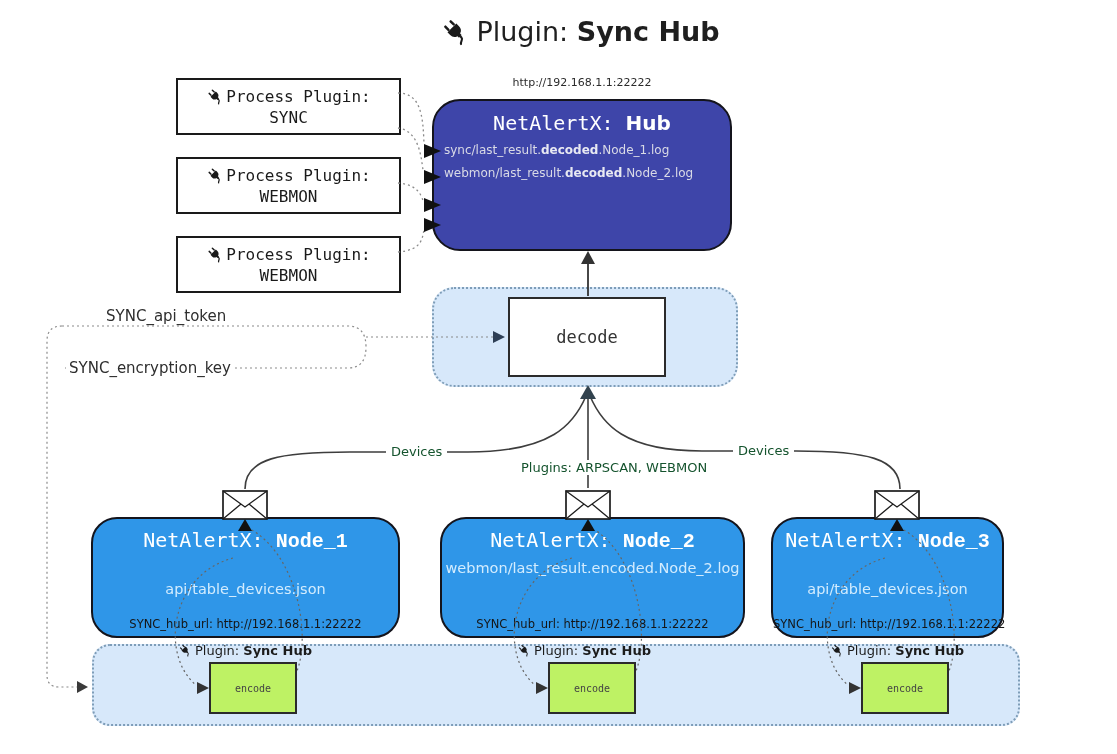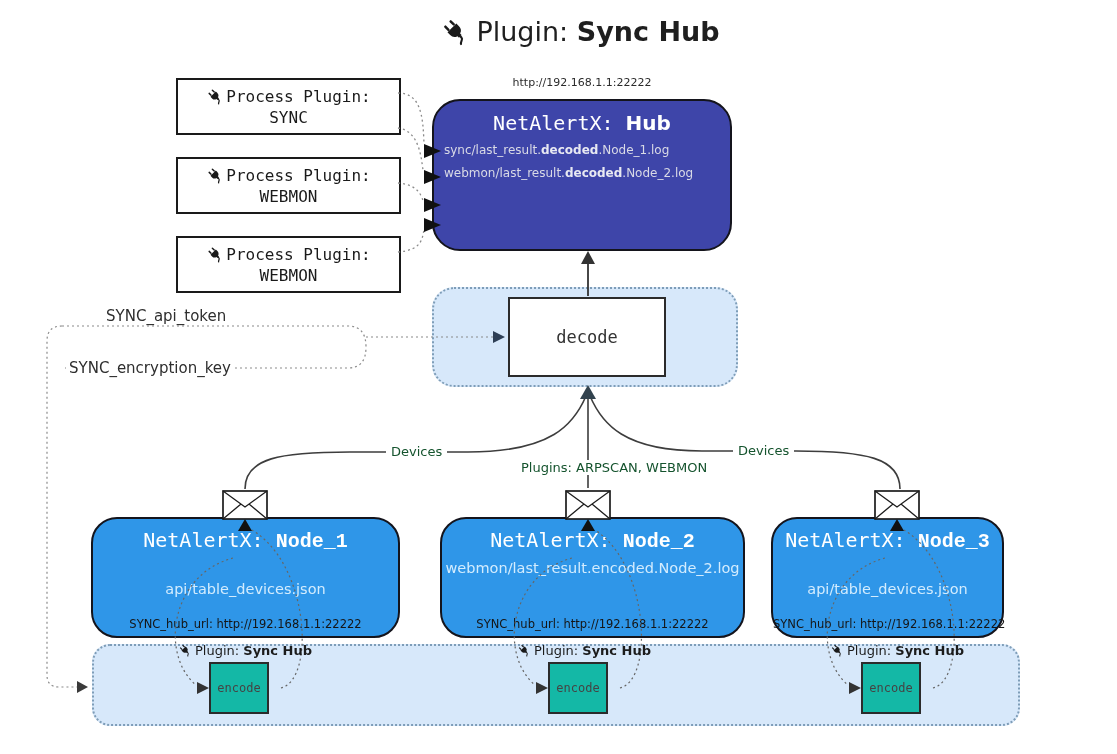--- a/index.html
+++ b/index.html
@@ -31,22 +31,22 @@
   .lg1{margin-top:8px;}.lg2{margin-top:9px;}.lg3{margin-top:8px;}.lg4{margin-top:9px;}
   .hub-url{left:432px;top:76px;width:300px;text-align:center;font-size:11px;color:#2b2b2b;z-index:4;}
 
   
   .bluebox{background:#d7e8fa;border:2px dotted #7e9db8;border-radius:22px;z-index:1;box-sizing:border-box;}
   .decode-wrap{left:432px;top:287px;width:306px;height:100px;}
   .strip{left:92px;top:644px;width:928px;height:82px;border-radius:18px;}
 
   .decode-box{left:508px;top:297px;width:158px;height:80px;background:#fff;border:2.5px solid #2b2b2b;
               z-index:6;display:flex;align-items:center;justify-content:center;font-size:17px;color:#333;box-sizing:border-box;}
-  .encode-box{top:662px;width:60px;height:52px;background:#14b8a6;border:2px solid #2b2b2b;z-index:6;
-              display:flex;align-items:center;justify-content:center;font-size:12px;color:#444;box-sizing:border-box;}
+  .encode-box{top:662px;width:88px;height:52px;background:#bef264;border:2px solid #2b2b2b;z-index:6;
+              display:flex;align-items:center;justify-content:center;font-size:10px;color:#444;box-sizing:border-box;}
 
   
   .line-label{background:#fff;padding:0 5px;z-index:6;font-size:13px;color:#14532d;white-space:nowrap;}
   .cfg-label{background:#fff;padding:0 3px;z-index:6;font-size:15px;color:#2e2e2e;white-space:nowrap;}
 
   
   .node{background:#2f96e8;border:2px solid #14141c;border-radius:26px;top:517px;height:121px;z-index:4;box-sizing:border-box;}
   .node-title{margin-top:9px;text-align:center;font-size:20px;color:#ffffff;white-space:nowrap;}
   .node-title b{font-family:Liberation Mono, monospace;font-weight:700;}
   .node-file{text-align:center;font-size:14.5px;color:#d3ecfe;white-space:nowrap;}

